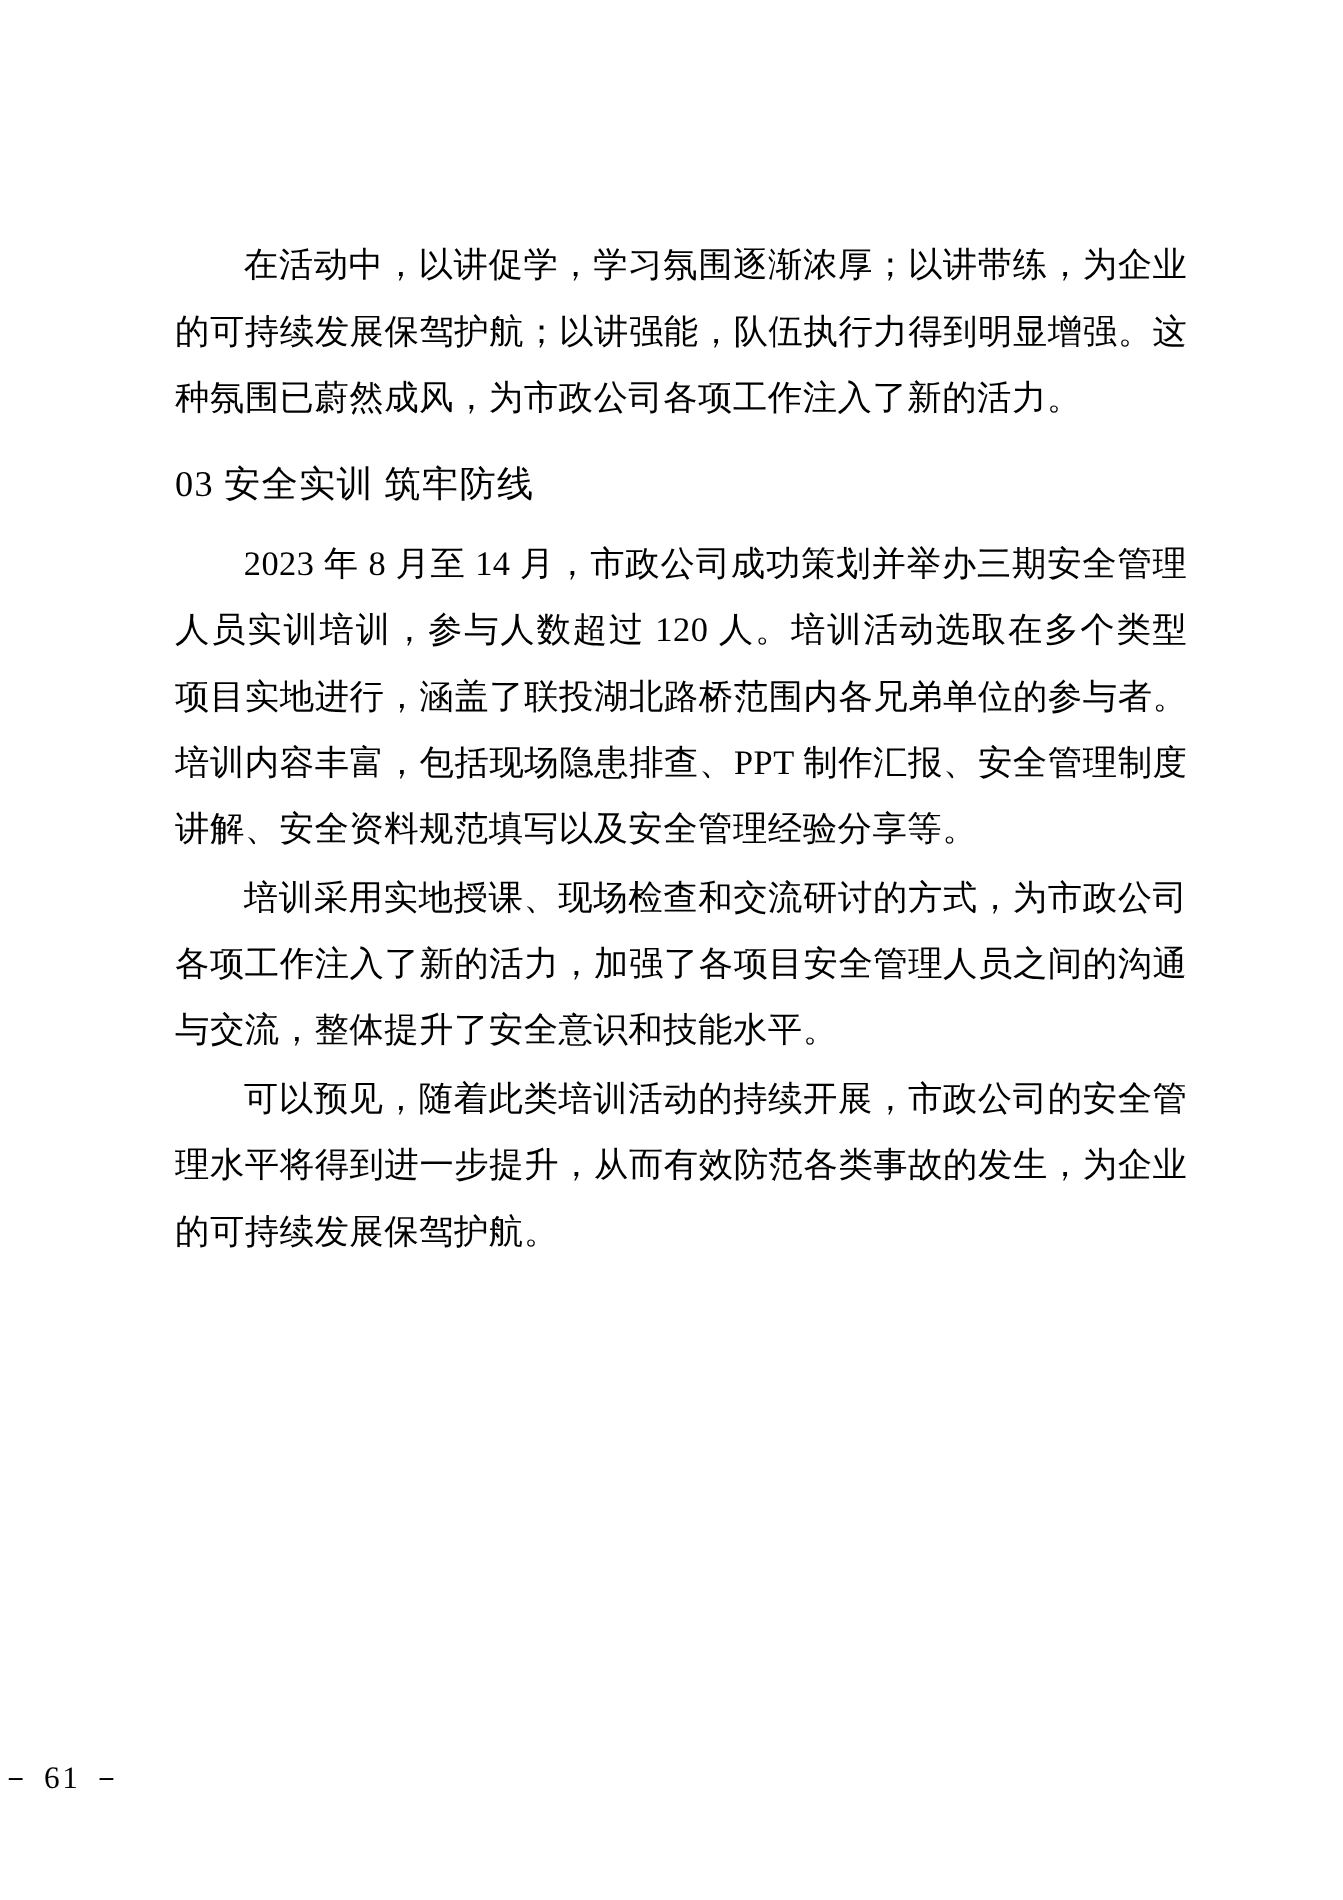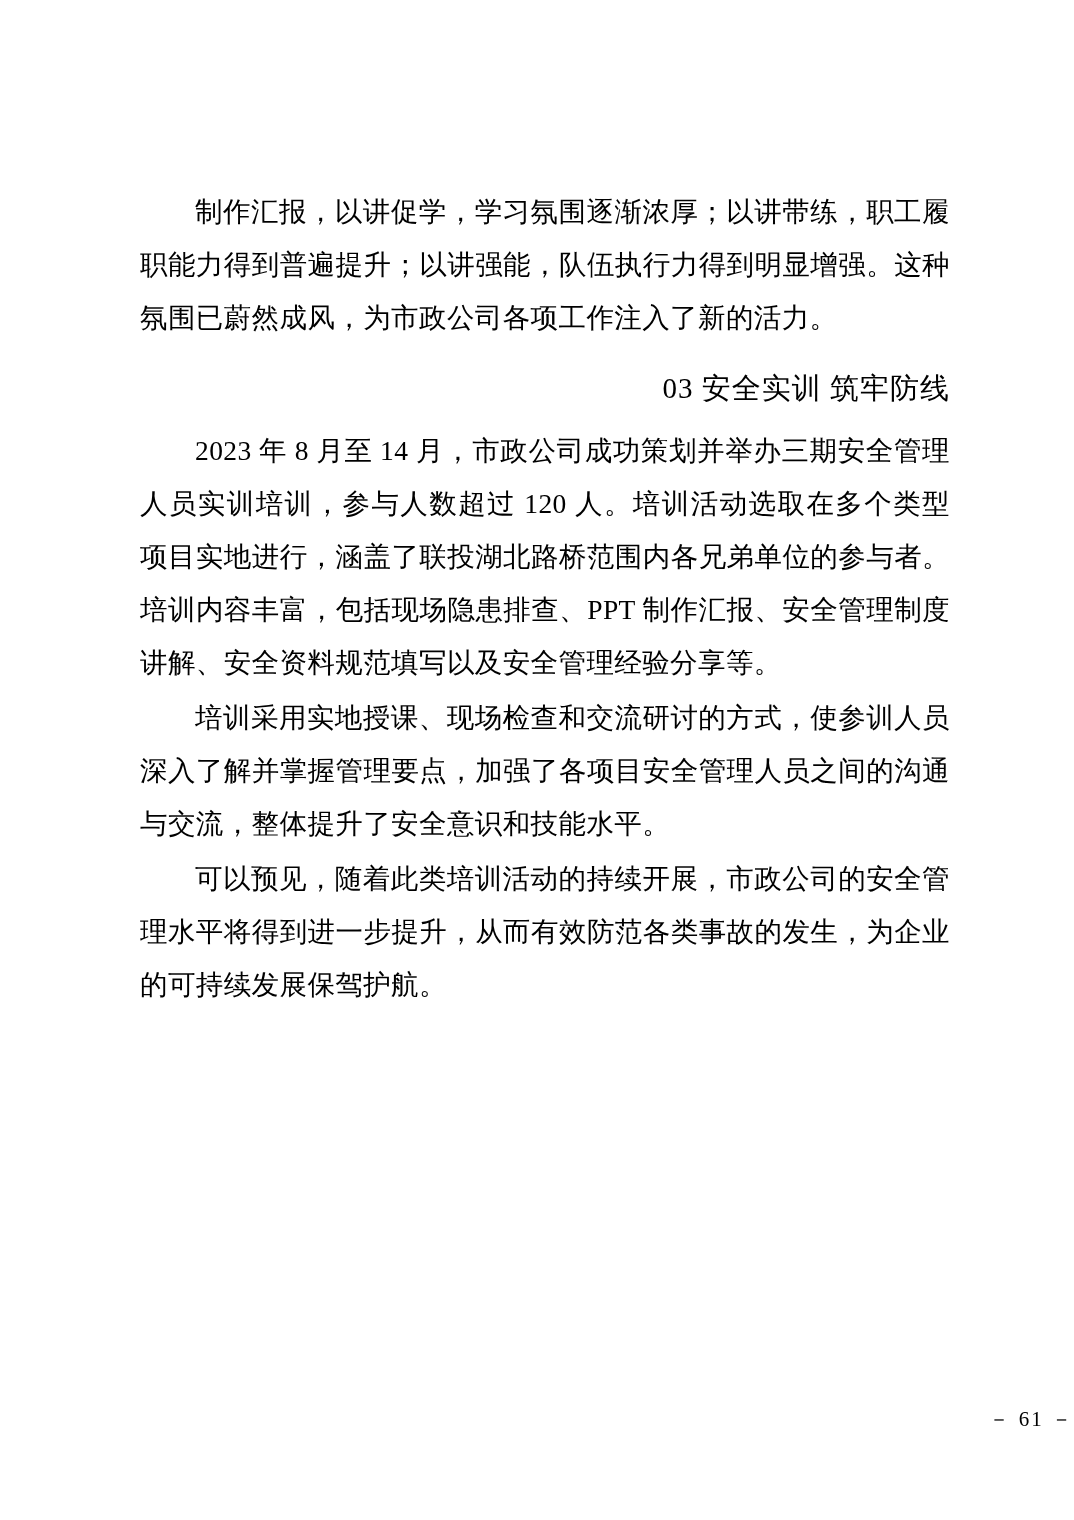--- a/index.html
+++ b/index.html
@@ -35,50 +35,49 @@
     text-justify: inter-ideograph;
     text-indent: 2em;
     letter-spacing: 0.4px;
     font-family: "Liberation Serif", "DejaVu Serif", serif;
   }
   h2.section-heading {
     margin: 18px 0 10px 0;
     font-size: 29px;
     line-height: 52px;
     font-weight: normal;
-    text-align: right;
+    text-align: left;
     letter-spacing: 1px;
     font-family: "Liberation Serif", "DejaVu Serif", serif;
   }
   .page-number {
     position: absolute;
     left: 0;
     right: 0;
     top: 1405px;
-    text-align: right;
-    font-size: 21px;
+    text-align: left;
+    font-size: 25px;
     letter-spacing: 2px;
     font-family: "Liberation Serif", "DejaVu Serif", serif;
-    padding-left: 48px;
   }
 </style>
 </head>
 <body>
 
 <div class="page">
   <div class="doc-body">
 
-    <p class="para">制作汇报，以讲促学，学习氛围逐渐浓厚；以讲带练，职工履职能力得到普遍提升；以讲强能，队伍执行力得到明显增强。这种氛围已蔚然成风，为市政公司各项工作注入了新的活力。</p>
+    <p class="para">在活动中，以讲促学，学习氛围逐渐浓厚；以讲带练，为企业的可持续发展保驾护航；以讲强能，队伍执行力得到明显增强。这种氛围已蔚然成风，为市政公司各项工作注入了新的活力。</p>
 
 
     <h2 class="section-heading">03 安全实训 筑牢防线</h2>
 
 
     <p class="para">2023 年 8 月至 14 月，市政公司成功策划并举办三期安全管理人员实训培训，参与人数超过 120 人。培训活动选取在多个类型项目实地进行，涵盖了联投湖北路桥范围内各兄弟单位的参与者。培训内容丰富，包括现场隐患排查、PPT 制作汇报、安全管理制度讲解、安全资料规范填写以及安全管理经验分享等。</p>
 
-    <p class="para">培训采用实地授课、现场检查和交流研讨的方式，使参训人员深入了解并掌握管理要点，加强了各项目安全管理人员之间的沟通与交流，整体提升了安全意识和技能水平。</p>
+    <p class="para">培训采用实地授课、现场检查和交流研讨的方式，为市政公司各项工作注入了新的活力，加强了各项目安全管理人员之间的沟通与交流，整体提升了安全意识和技能水平。</p>
 
     <p class="para">可以预见，随着此类培训活动的持续开展，市政公司的安全管理水平将得到进一步提升，从而有效防范各类事故的发生，为企业的可持续发展保驾护航。</p>
 
   </div>
 </div>
 
 <div class="page-number">－ 61 －</div>
 
 </body></html>

